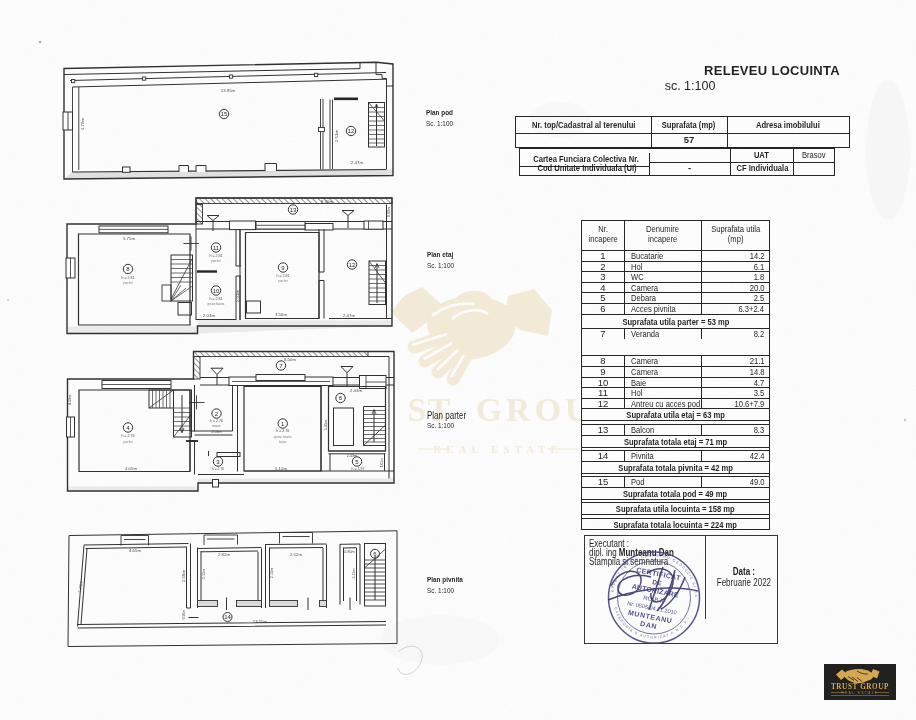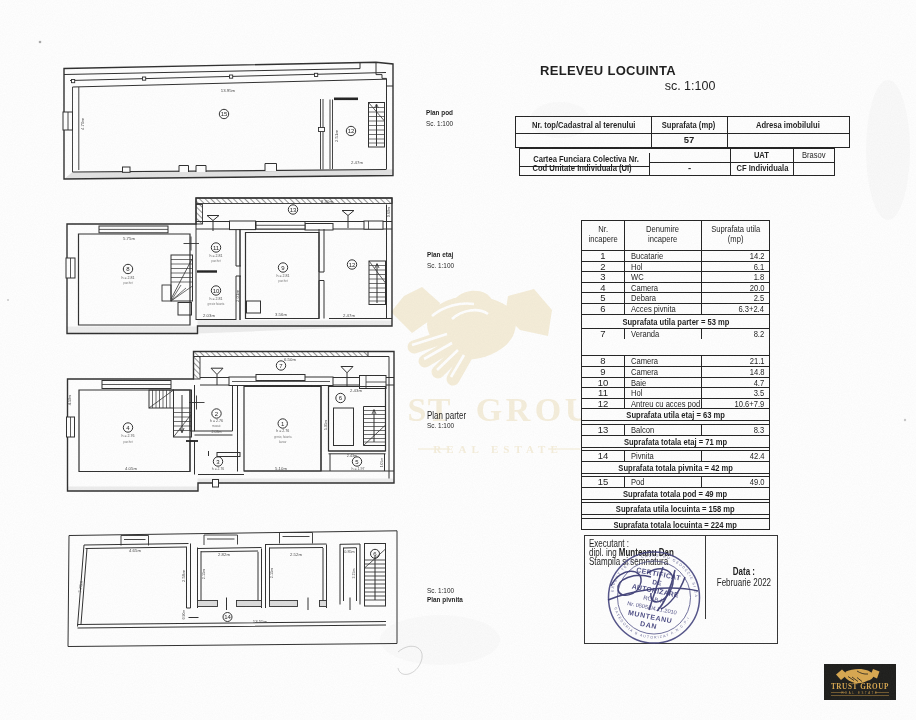--- a/index.html
+++ b/index.html
@@ -51,51 +51,51 @@
   <text x="577" y="421" font-size="34">U</text>
   <text x="605" y="421" font-size="34">P</text>
   <text x="498" y="453" font-size="11" letter-spacing="5">REAL ESTATE</text>
  </g>
  <g stroke="#f5eedb" stroke-width="1.2">
   <line x1="418" y1="449" x2="450" y2="449"></line>
   <line x1="548" y1="449" x2="580" y2="449"></line>
  </g>
 </svg>
 
-<div class="abs" style="left:540px;top:63px;width:300px;text-align:left;font-weight:bold;font-size:13px;letter-spacing:0.3px;">RELEVEU LOCUINTA</div>
+<div class="abs" style="left:540px;top:63px;width:300px;text-align:right;font-weight:bold;font-size:13px;letter-spacing:0.3px;">RELEVEU LOCUINTA</div>
 <div class="abs" style="left:540px;top:79px;width:300px;text-align:center;font-size:12.5px;">sc. 1:100</div>
 
 <div class="abs" style="left:515px;top:116px;width:333px;height:30px;border:1px solid #222;background:#fff;font-weight:bold;font-size:9.5px;">
  <div class="abs" style="left:0;top:0;width:135px;height:16px;border-right:1px solid #222;border-bottom:1px solid #222;text-align:center;line-height:15px;"><span class="cxc">Nr. top/Cadastral al terenului</span></div>
  <div class="abs" style="left:135px;top:0;width:76px;height:16px;border-right:1px solid #222;border-bottom:1px solid #222;text-align:center;line-height:15px;"><span class="cxc">Suprafata (mp)</span></div>
  <div class="abs" style="left:211px;top:0;width:122px;height:16px;border-bottom:1px solid #222;text-align:center;line-height:15px;"><span class="cxc">Adresa imobilului</span></div>
  <div class="abs" style="left:135px;top:16px;width:76px;height:14px;border-right:1px solid #222;text-align:center;line-height:13px;">57</div>
  <div class="abs" style="left:0;top:16px;width:135px;height:14px;border-right:1px solid #222;"></div>
 </div>
 
 <div class="abs" style="left:519px;top:148px;width:314px;height:26px;border:1px solid #222;background:#fff;font-weight:bold;font-size:9.5px;">
  <div class="abs" style="left:0;top:4px;width:129px;height:12.5px;border-right:1px solid #222;border-bottom:1px solid #222;text-align:center;line-height:12px;"><span class="cxc">Cartea Funciara Colectiva Nr.</span></div>
  <div class="abs" style="left:129px;top:0;width:81px;height:12.5px;border-right:1px solid #222;border-bottom:1px solid #222;"></div>
  <div class="abs" style="left:210px;top:0;width:63px;height:12.5px;border-right:1px solid #222;border-bottom:1px solid #222;text-align:center;line-height:12px;"><span class="cxc">UAT</span></div>
  <div class="abs" style="left:273px;top:0;width:41px;height:12.5px;border-bottom:1px solid #222;text-align:center;line-height:12px;font-weight:normal;"><span class="cxc">Brasov</span></div>
- <div class="abs" style="left:0;top:12.5px;width:129px;height:13.5px;border-right:1px solid #222;text-align:left;line-height:12px;"><span class="cxc">Cod Unitate Individuala (UI)</span></div>
+ <div class="abs" style="left:0;top:12.5px;width:129px;height:13.5px;border-right:1px solid #222;text-align:right;line-height:12px;"><span class="cxc">Cod Unitate Individuala (UI)</span></div>
  <div class="abs" style="left:129px;top:12.5px;width:81px;height:13.5px;border-right:1px solid #222;text-align:center;line-height:12px;">-</div>
  <div class="abs" style="left:210px;top:12.5px;width:63px;height:13.5px;border-right:1px solid #222;text-align:center;line-height:12px;"><span class="cxc">CF Individuala</span></div>
 </div>
 
 <div class="abs" style="left:426px;top:108px;font-weight:bold;font-size:8px;"><span class="cx">Plan pod</span></div>
 <div class="abs" style="left:426px;top:118.5px;font-size:8px;"><span class="cx">Sc. 1:100</span></div>
 
 <div class="abs" style="left:427px;top:250px;font-weight:bold;font-size:8px;"><span class="cx">Plan etaj</span></div>
 <div class="abs" style="left:427px;top:260.5px;font-size:8px;"><span class="cx">Sc. 1:100</span></div>
 
 <div class="abs" style="left:427px;top:410px;font-weight:normal;font-size:10px;"><span class="cx">Plan parter</span></div>
 <div class="abs" style="left:427px;top:420.5px;font-size:8px;"><span class="cx">Sc. 1:100</span></div>
 
-<div class="abs" style="left:427px;top:595px;font-weight:bold;font-size:8px;"><span class="cx">Plan pivnita</span></div>
+<div class="abs" style="left:427px;top:575px;font-weight:bold;font-size:8px;"><span class="cx">Plan pivnita</span></div>
 <div class="abs" style="left:427px;top:585.5px;font-size:8px;"><span class="cx">Sc. 1:100</span></div>
 
 <div class="abs" style="left:581px;top:220px;width:189px;height:310px;border:1px solid #222;background:#fff;box-sizing:border-box;font-size:9.5px;">
 <style>
 .tr{position:absolute;left:0;width:187px;display:flex;border-top:1px solid #222;box-sizing:border-box;}
 .tr .c1{width:43px;border-right:1px solid #222;text-align:center;box-sizing:border-box;}
 .tr .c2{width:77px;border-right:1px solid #222;padding-left:6px;box-sizing:border-box;}
 .tr .c3{flex:1;text-align:right;padding-right:5px;box-sizing:border-box;}
 .band{position:absolute;left:0;width:187px;text-align:center;font-weight:bold;font-size:9.5px;box-sizing:border-box;border-top:1px solid #222;}
 </style>

